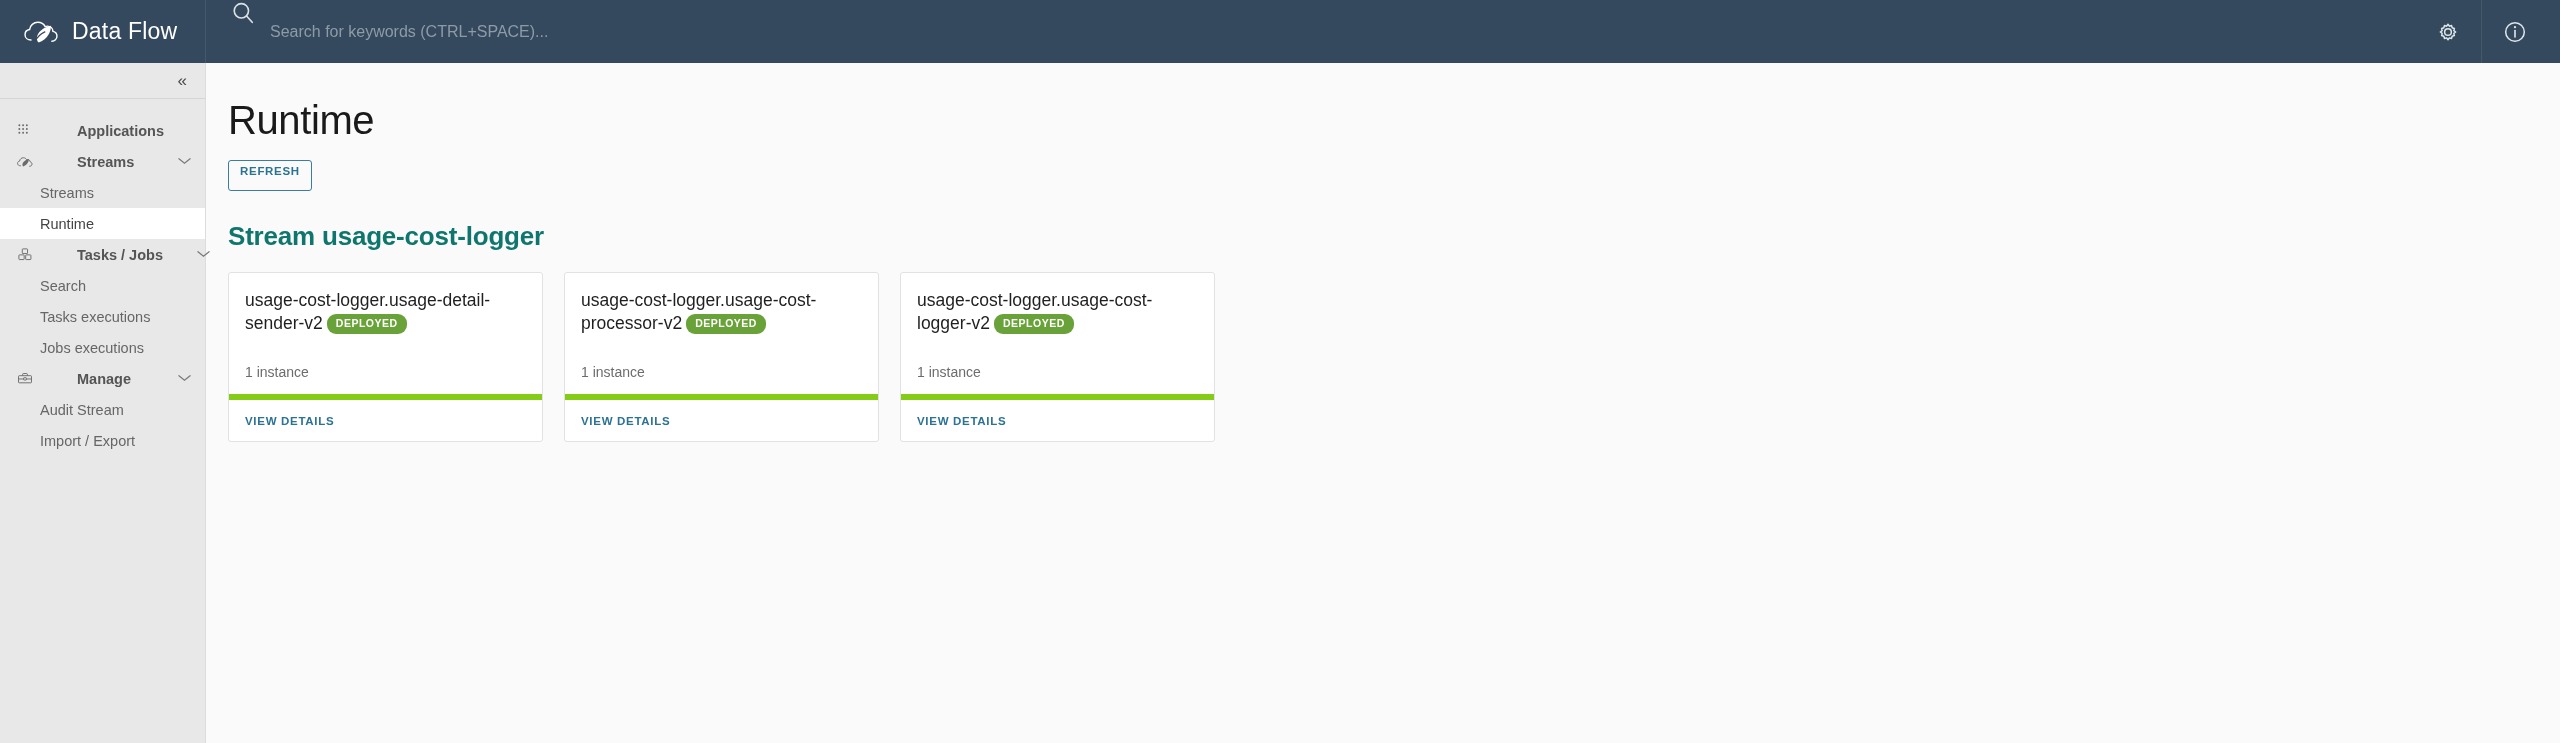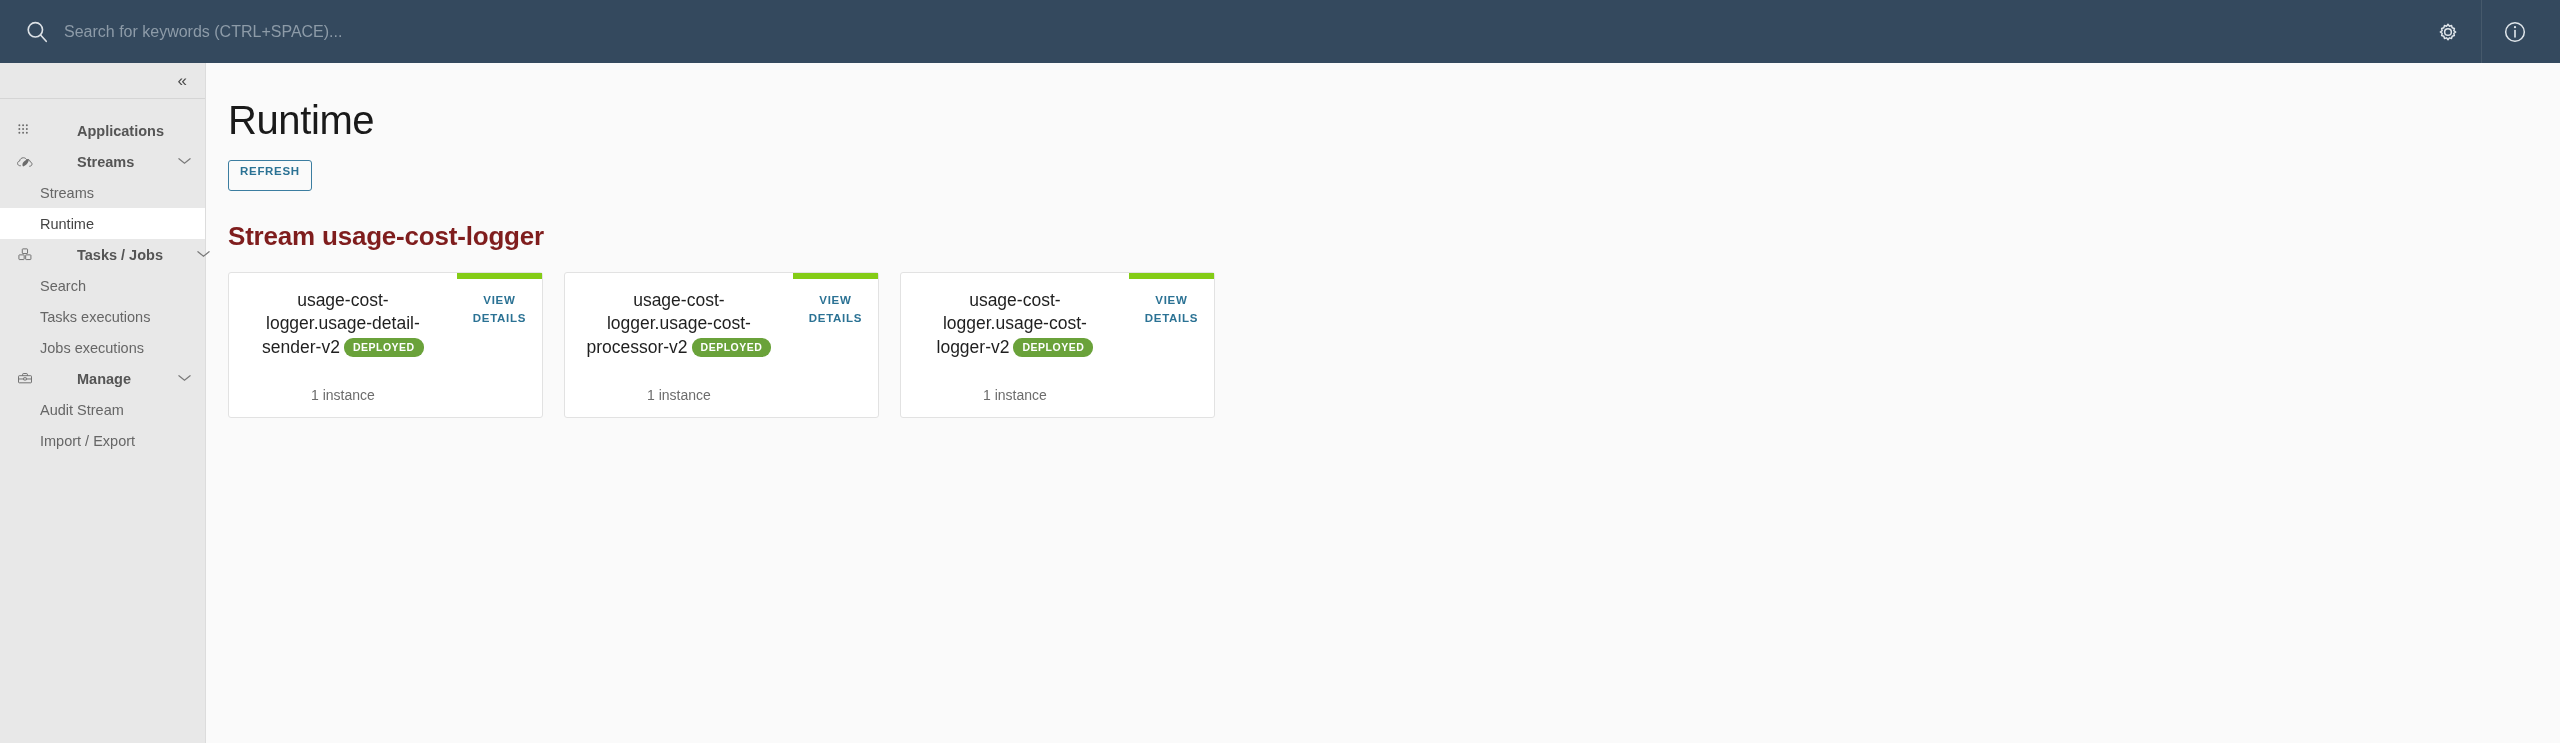--- a/index.html
+++ b/index.html
@@ -28,21 +28,21 @@
   }
   .brand-logo { width: 38px; height: 38px; flex: none; }
   .brand-title {
     font-size: 23px; font-weight: 400;
     margin-left: 12px; color: #ffffff;
     letter-spacing: .2px;
     white-space: nowrap;
   }
   .search-wrap {
     flex: 1 1 auto;
-    display: flex; align-items: center;
+    display: flex; 
     padding-left: 24px; height: 100%;
   }
   .search-icon { width: 26px; height: 26px; flex: none; opacity: .95; }
   .search-input {
     background: transparent; border: none; outline: none;
     color: #d7dde3;
     font-size: 16px;
     font-family: "Liberation Sans", sans-serif;
     margin-left: 14px;
     width: 640px;
@@ -130,31 +130,31 @@
     border-radius: 3px;
     background: transparent;
     color: #2b7294;
     font-size: 11.5px; font-weight: bold;
     letter-spacing: .7px;
     font-family: "Liberation Sans", sans-serif;
     cursor: pointer;
   }
   .section-title {
     margin-top: 30px;
-    font-size: 26px; font-weight: bold; color: #7f1d1d;
+    font-size: 26px; font-weight: bold; color: #0f766e;
     letter-spacing: -.2px;
   }
 
   .card-row { display: flex; margin-top: 20px; gap: 21px; }
   .card {
     width: 315px;
     background: #ffffff;
     border: 1px solid #e2e2e2;
     border-radius: 3px;
-    display: flex; flex-direction: row; text-align: center;
+    display: flex; flex-direction: column;
   }
   .card-body { padding: 16px 16px 14px 16px; flex: 1 1 auto; }
   .card-heading {
     font-size: 17.5px; color: #1f1f1f; font-weight: 400;
     line-height: 1.33;
     word-break: break-word;
   }
   .badge {
     display: inline-block;
     vertical-align: 2px;
@@ -180,20 +180,28 @@
     font-size: 11.5px; font-weight: bold;
     letter-spacing: .7px;
     text-decoration: none;
     cursor: pointer;
   }
 </style>
 </head>
 <body>
 
 <div class="header">
+  <div class="brand">
+    <svg class="brand-logo" viewBox="0 0 40 40">
+      <path d="M9.5 28.5c-3.6 0-6.3-2.4-6.3-5.6 0-2.8 2-5.1 4.8-5.5.5-4.3 4.2-7.6 8.7-7.6 3.3 0 6.2 1.8 7.7 4.5.7-.3 1.5-.5 2.3-.5 3.1 0 5.7 2.4 5.9 5.5 2.5.5 4.2 2.6 4.2 5.1 0 2.9-2.4 5.3-5.4 5.3" fill="none" stroke="#ffffff" stroke-width="1.5" stroke-linecap="round"></path>
+      <path d="M30.5 13.5c-6.5 1.4-11 4.5-13.3 8.2-2 3.2-2 6.4-.7 8.2.3.4.7.8 1.1 1.1 4.2-1.3 8-4.3 10.4-8.4 1.8-3 2.6-6.2 2.5-9.1z" fill="#ffffff"></path>
+      <path d="M13.8 29.8c1.6-3.6 5.2-7.4 10.2-9.9" fill="none" stroke="#34495e" stroke-width="1.3" stroke-linecap="round"></path>
+    </svg>
+    <div class="brand-title">Data Flow</div>
+  </div>
 
   <div class="search-wrap">
     <svg class="search-icon" viewBox="0 0 24 24">
       <circle cx="10.5" cy="10" r="6.6" fill="none" stroke="#e6eaee" stroke-width="1.5"></circle>
       <line x1="15.3" y1="14.8" x2="20.5" y2="20.6" stroke="#e6eaee" stroke-width="1.5" stroke-linecap="round"></line>
     </svg>
     <input class="search-input" type="text" placeholder="Search for keywords (CTRL+SPACE)..." value="" style="">
   </div>
 
   <div class="header-actions">

